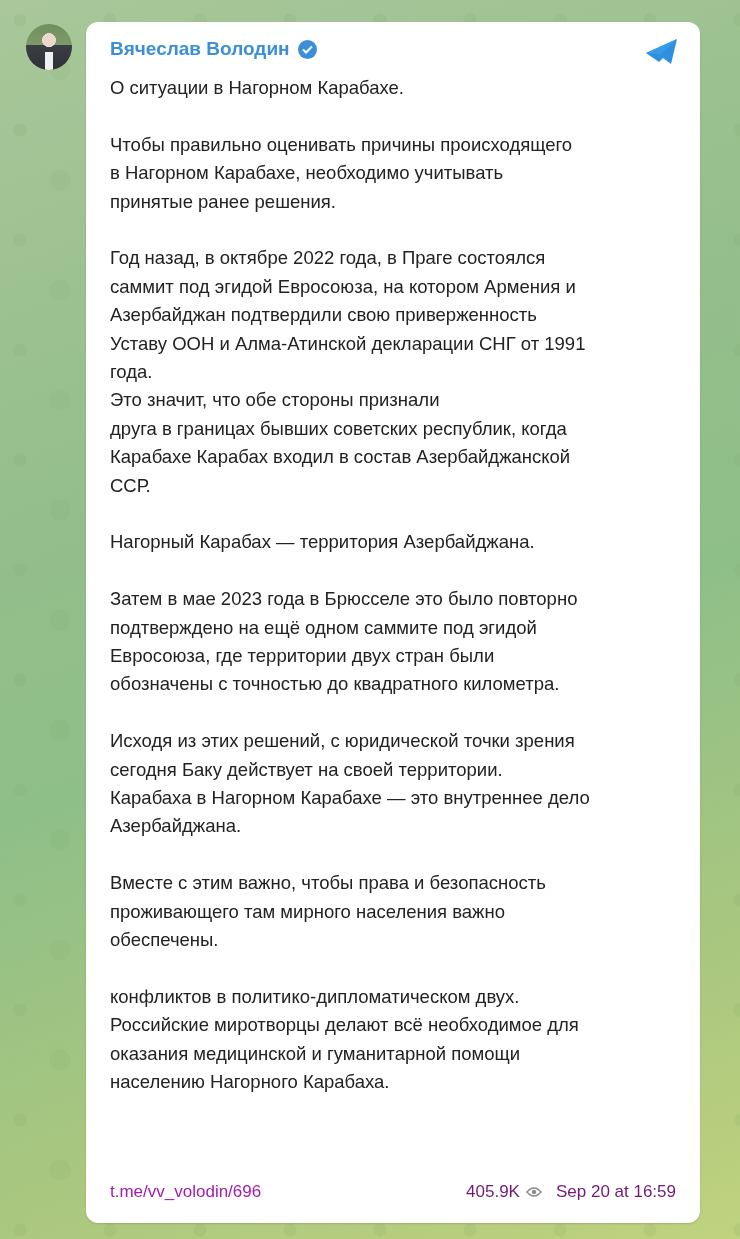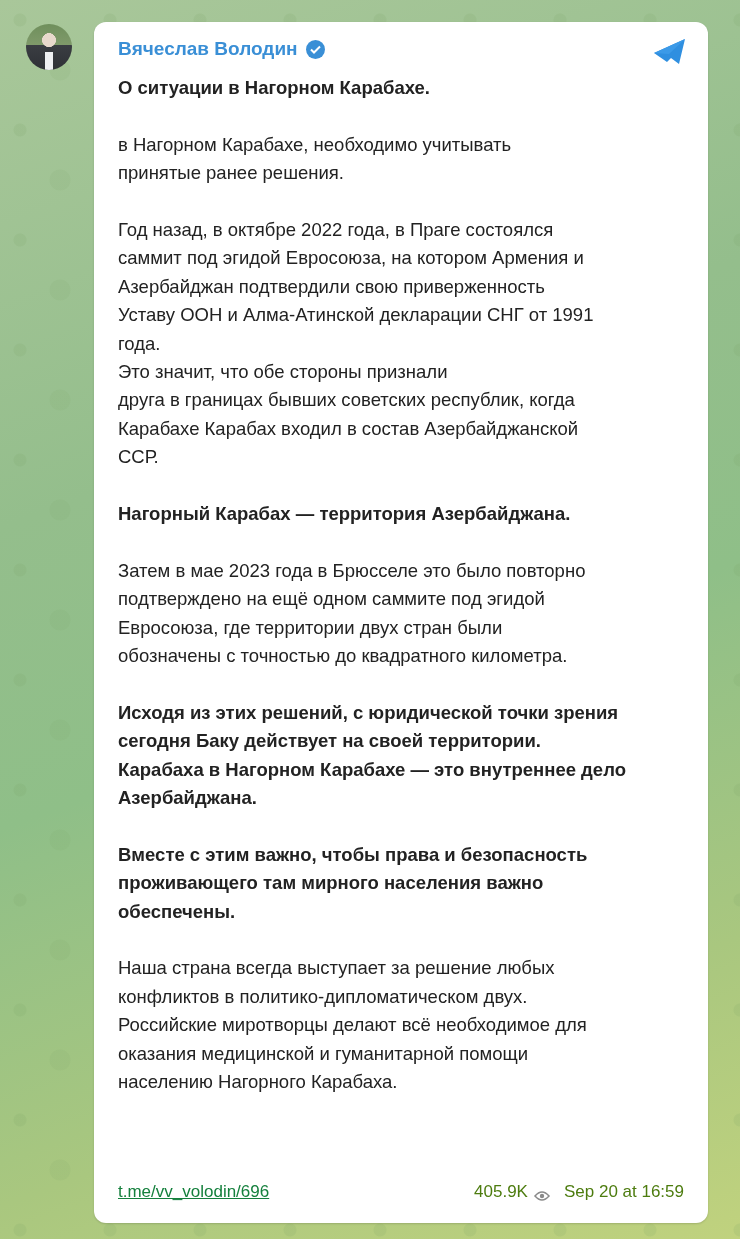--- a/index.html
+++ b/index.html
@@ -18,44 +18,44 @@
     opacity: 0.6;
   }
   .avatar {
     position: absolute; left: 26px; top: 24px; width: 46px; height: 46px;
     border-radius: 50%; overflow: hidden;
     background: radial-gradient(circle at 50% 35%, #e8d9cc 0 18%, transparent 19%),
                 linear-gradient(180deg, #6f8f5c 0%, #7f9a6a 45%, #3a3d42 46%, #2e3136 100%);
   }
   .avatar .shirt { position:absolute; left:19px; top:28px; width:8px; height:18px; background:#eef0f2; }
   .bubble {
-    position: absolute; left: 94px; top: 22px; width: 614px; height: 1201px;
+    position: absolute; left: 86px; top: 22px; width: 614px; height: 1201px;
     background: #ffffff; border-radius: 12px;
     box-shadow: 0 1px 2px rgba(0,0,0,0.15);
   }
   .header { position:absolute; left: 24px; top: 16px; display:flex; align-items:center; }
   .author { color: #3a8fd6; font-weight: bold; font-size: 19px; }
   .verified {
     margin-left: 8px; width: 19px; height: 19px; border-radius: 50%;
     background: #3a8fd6; display:flex; align-items:center; justify-content:center;
   }
   .share { position:absolute; right: 20px; top: 14px; width: 36px; height: 30px; }
   .text {
     position:absolute; left: 24px; top: 52px; width: 570px;
     font-size: 18.5px; line-height: 28.4px; color: #222;
   }
   .text p { margin: 0; }
   .text .gap { height: 28.4px; }
-  .text .b { font-weight: bold; }
+  .text .b { font-weight: normal; }
   .footer {
     position:absolute; left: 24px; right: 24px; top: 1160px;
     display:flex; align-items:center; font-size: 17px;
   }
-  .link { color: #15803d; text-decoration: underline; }
-  .meta { margin-left:auto; color:#4d7c0f; display:flex; align-items:flex-end; }
+  .link { color: #a21caf; }
+  .meta { margin-left:auto; color:#701a75; display:flex; align-items:center; }
   .eye { margin: 0 14px 0 6px; width: 16px; height: 12px; }
 </style>
 </head>
 <body>
 
 <div class="pattern"></div>
 
 <div class="avatar">
     <div class="shirt"></div>
   </div>
@@ -73,20 +73,21 @@
   <svg class="share" viewBox="0 0 36 30">
     <path d="M2 17 L33 3 L27 28 L19 22 L15 26 Z" fill="#2f8fe0"></path>
     <path d="M19 22 L30 7 L13 19 Z" fill="#ffffff" opacity="0.0"></path>
     <path d="M2 17 L17 18 L33 3 Z" fill="#3b9ae8"></path>
   </svg>
 
   <div class="text">
     <p class="b">О ситуации в Нагорном Карабахе.</p>
     <div class="gap"></div>
     <div id="paras">
+        <p>Чтобы правильно оценивать причины происходящего</p>
         <p>в Нагорном Карабахе, необходимо учитывать</p>
         <p>принятые ранее решения.</p>
         <div class="gap"></div>
         <p>Год назад, в октябре 2022 года, в Праге состоялся</p>
         <p>саммит под эгидой Евросоюза, на котором Армения и</p>
         <p>Азербайджан подтвердили свою приверженность</p>
         <p>Уставу ООН и Алма-Атинской декларации СНГ от 1991</p>
         <p>года.</p>
         <p>Это значит, что обе стороны признали</p>
         <p>друга в границах бывших советских республик, когда</p>
@@ -102,21 +103,20 @@
         <div class="gap"></div>
         <p class="b">Исходя из этих решений, с юридической точки зрения</p>
         <p class="b">сегодня Баку действует на своей территории.</p>
         <p class="b">Карабаха в Нагорном Карабахе — это внутреннее дело</p>
         <p class="b">Азербайджана.</p>
         <div class="gap"></div>
         <p class="b">Вместе с этим важно, чтобы права и безопасность</p>
         <p class="b">проживающего там мирного населения важно</p>
         <p class="b">обеспечены.</p>
         <div class="gap"></div>
-        <p>Наша страна всегда выступает за решение любых</p>
         <p>конфликтов в политико-дипломатическом двух.</p>
         <p>Российские миротворцы делают всё необходимое для</p>
         <p>оказания медицинской и гуманитарной помощи</p>
         <p>населению Нагорного Карабаха.</p>
       </div>
   </div>
 
   <div class="footer">
     <span class="link">t.me/vv_volodin/696</span>
     <span class="meta">

